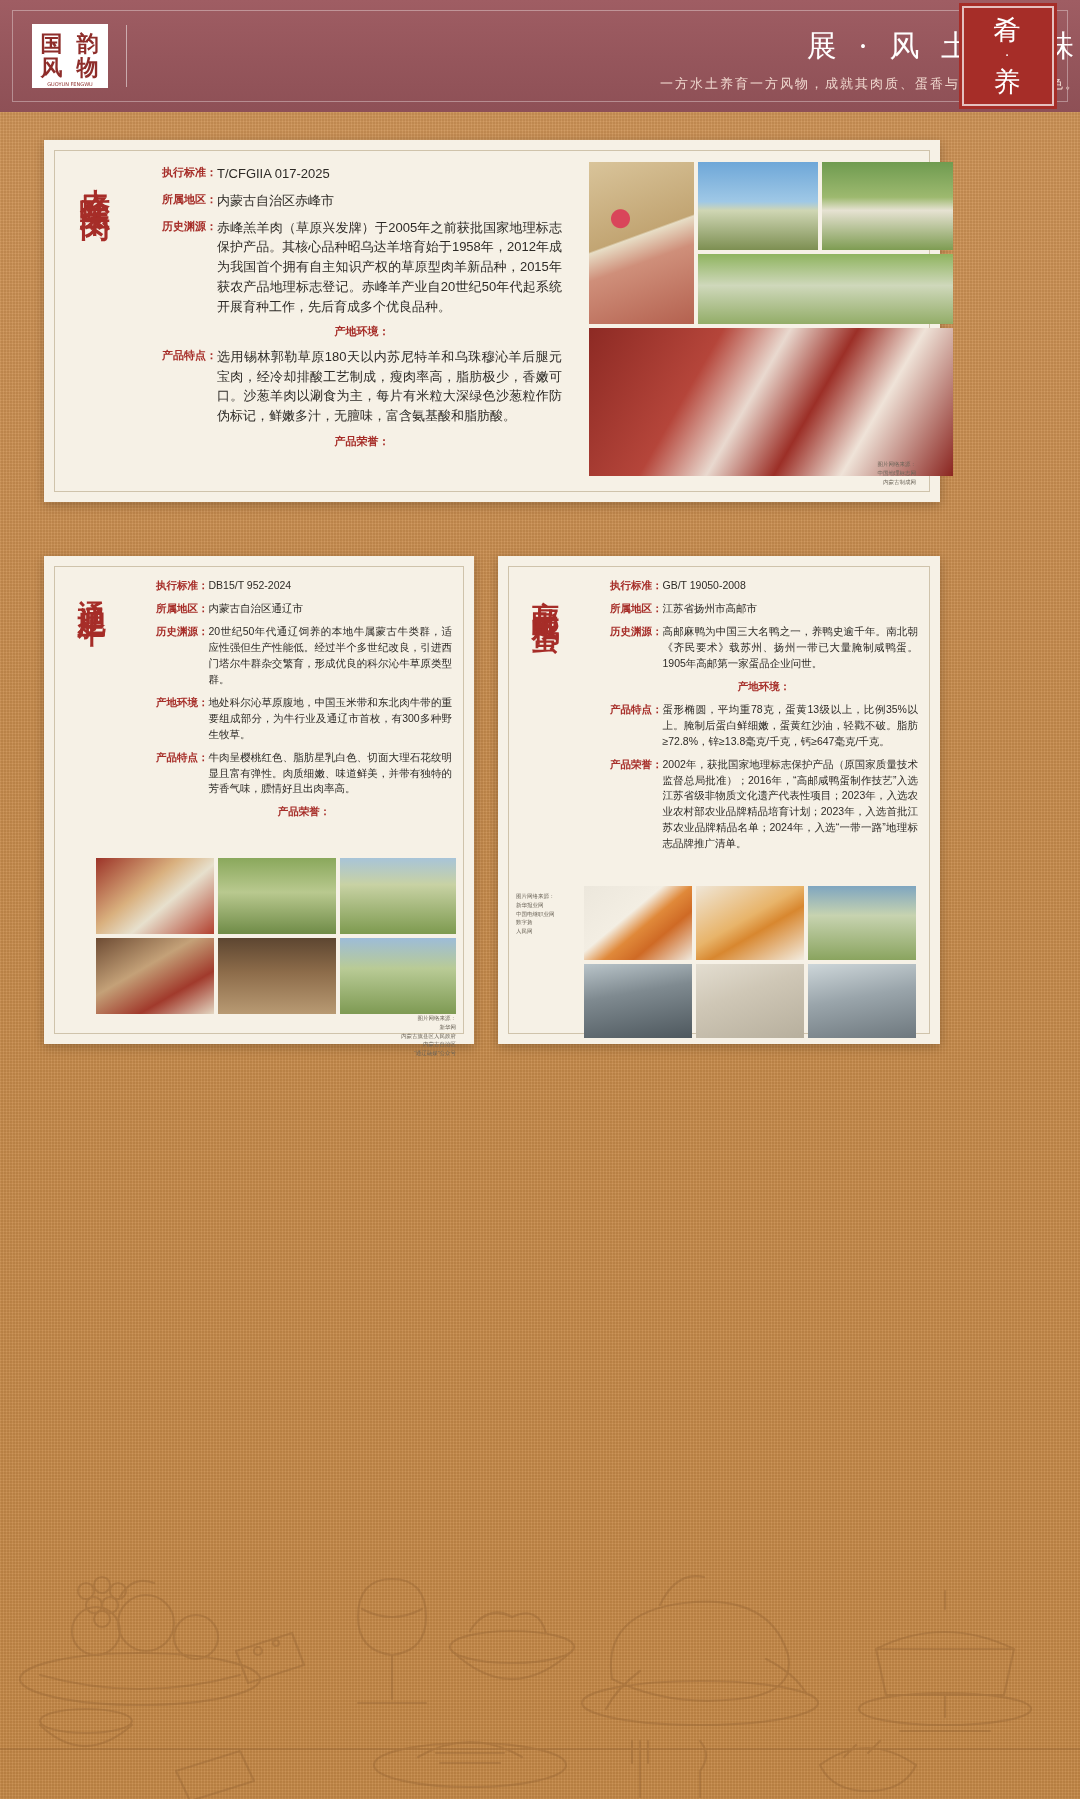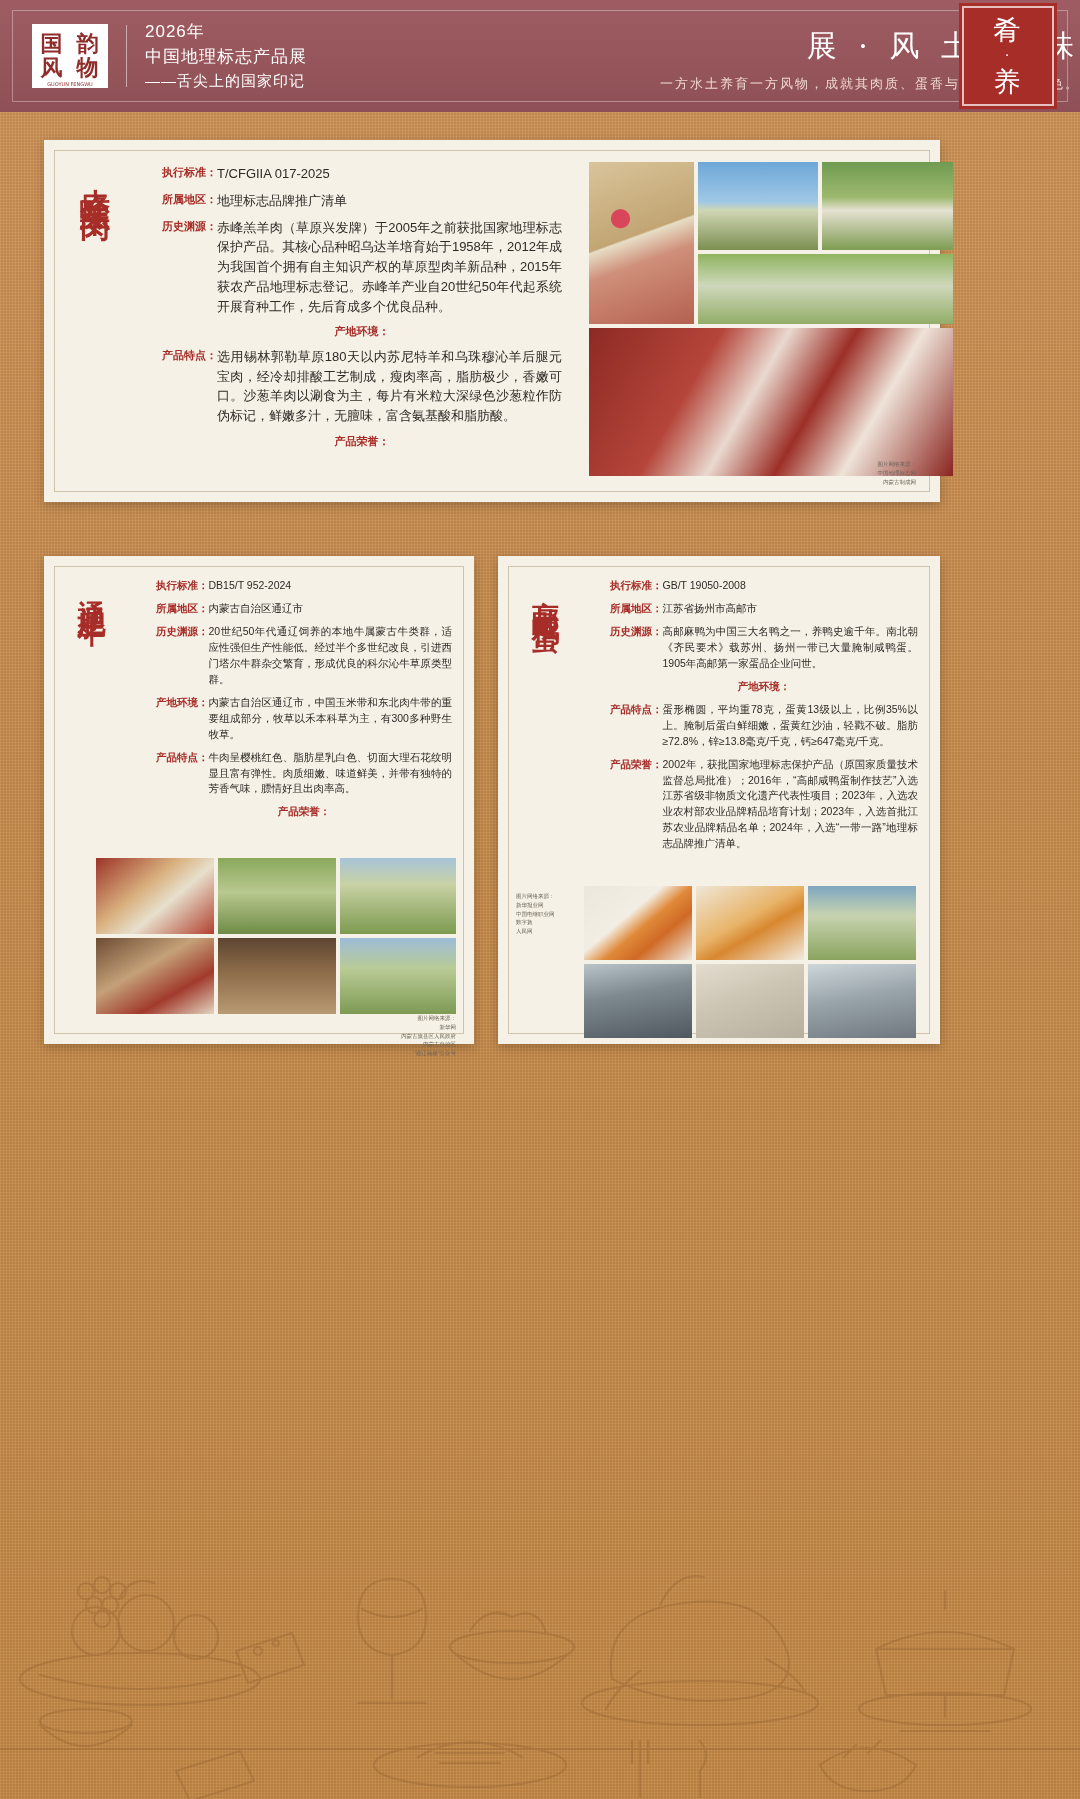--- a/index.html
+++ b/index.html
@@ -163,25 +163,20 @@
   <div class="logo">
     <span>国</span>
     <span>韵</span>
     <span>风</span>
     <span>物</span>
     <span class="en">GUOYUN FENGWU</span>
   </div>
 
   <div class="hdiv"></div>
 
-  <div class="htitles">
-    <div class="l1">2026年</div>
-    <div class="l2">中国地理标志产品展</div>
-    <div class="l3">——舌尖上的国家印记</div>
-  </div>
 
   <div class="center-title">
     <div class="big">展 · 风 土 至 味</div>
     <div class="sub">一方水土养育一方风物，成就其肉质、蛋香与乳酪的醇厚本色。</div>
   </div>
 
   <div class="seal">
     <span>肴</span>
     <span class="dot">·</span>
     <span>养</span>
@@ -193,21 +188,21 @@
 
   <div class="vtitle">赤峰羔羊肉</div>
 
   <div class="rows">
     <div class="row">
         <div class="lab">执行标准：</div>
         <div class="val">T/CFGIIA 017-2025</div>
       </div>
     <div class="row">
         <div class="lab">所属地区：</div>
-        <div class="val">地理标志品牌推广清单</div>
+        <div class="val">内蒙古自治区赤峰市</div>
       </div>
     <div class="row">
         <div class="lab">历史渊源：</div>
         <div class="val">赤峰羔羊肉（草原兴发牌）于2005年之前获批国家地理标志保护产品。其核心品种昭乌达羊培育始于1958年，2012年成为我国首个拥有自主知识产权的草原型肉羊新品种，2015年获农产品地理标志登记。赤峰羊产业自20世纪50年代起系统开展育种工作，先后育成多个优良品种。</div>
       </div>
     <div class="row">
         <div class="lab">产地环境：</div>
       </div>
     <div class="row">
         <div class="lab">产品特点：</div>
@@ -243,21 +238,21 @@
     <div class="row small">
         <div class="lab">所属地区：</div>
         <div class="val">内蒙古自治区通辽市</div>
       </div>
     <div class="row small">
         <div class="lab">历史渊源：</div>
         <div class="val">20世纪50年代通辽饲养的本地牛属蒙古牛类群，适应性强但生产性能低。经过半个多世纪改良，引进西门塔尔牛群杂交繁育，形成优良的科尔沁牛草原类型群。</div>
       </div>
     <div class="row small">
         <div class="lab">产地环境：</div>
-        <div class="val">内蒙古自治区通辽市，中国玉米带和东北肉牛带的重要组成部分，牧草以禾本科草为主，有300多种野生牧草。</div>
+        <div class="val">地处科尔沁草原腹地，中国玉米带和东北肉牛带的重要组成部分，为牛行业及通辽市首枚，有300多种野生牧草。</div>
       </div>
     <div class="row small">
         <div class="lab">产品特点：</div>
         <div class="val">牛肉呈樱桃红色、脂肪星乳白色、切面大理石花纹明显且富有弹性。肉质细嫩、味道鲜美，并带有独特的芳香气味，膘情好且出肉率高。</div>
       </div>
     <div class="row small">
         <div class="lab">产品荣誉：</div>
       </div>
   </div>
 

